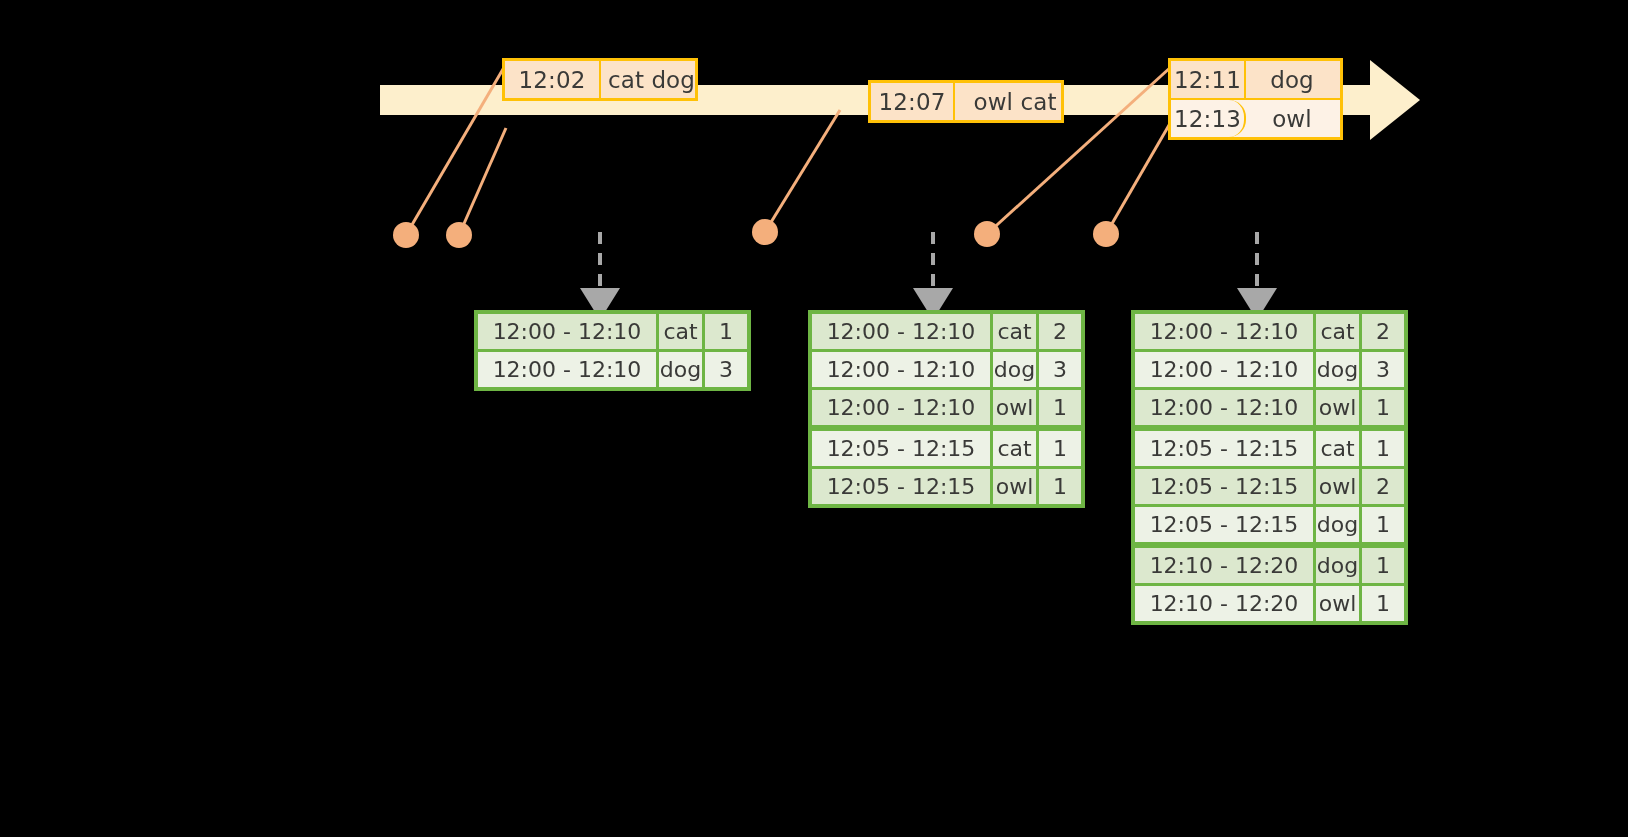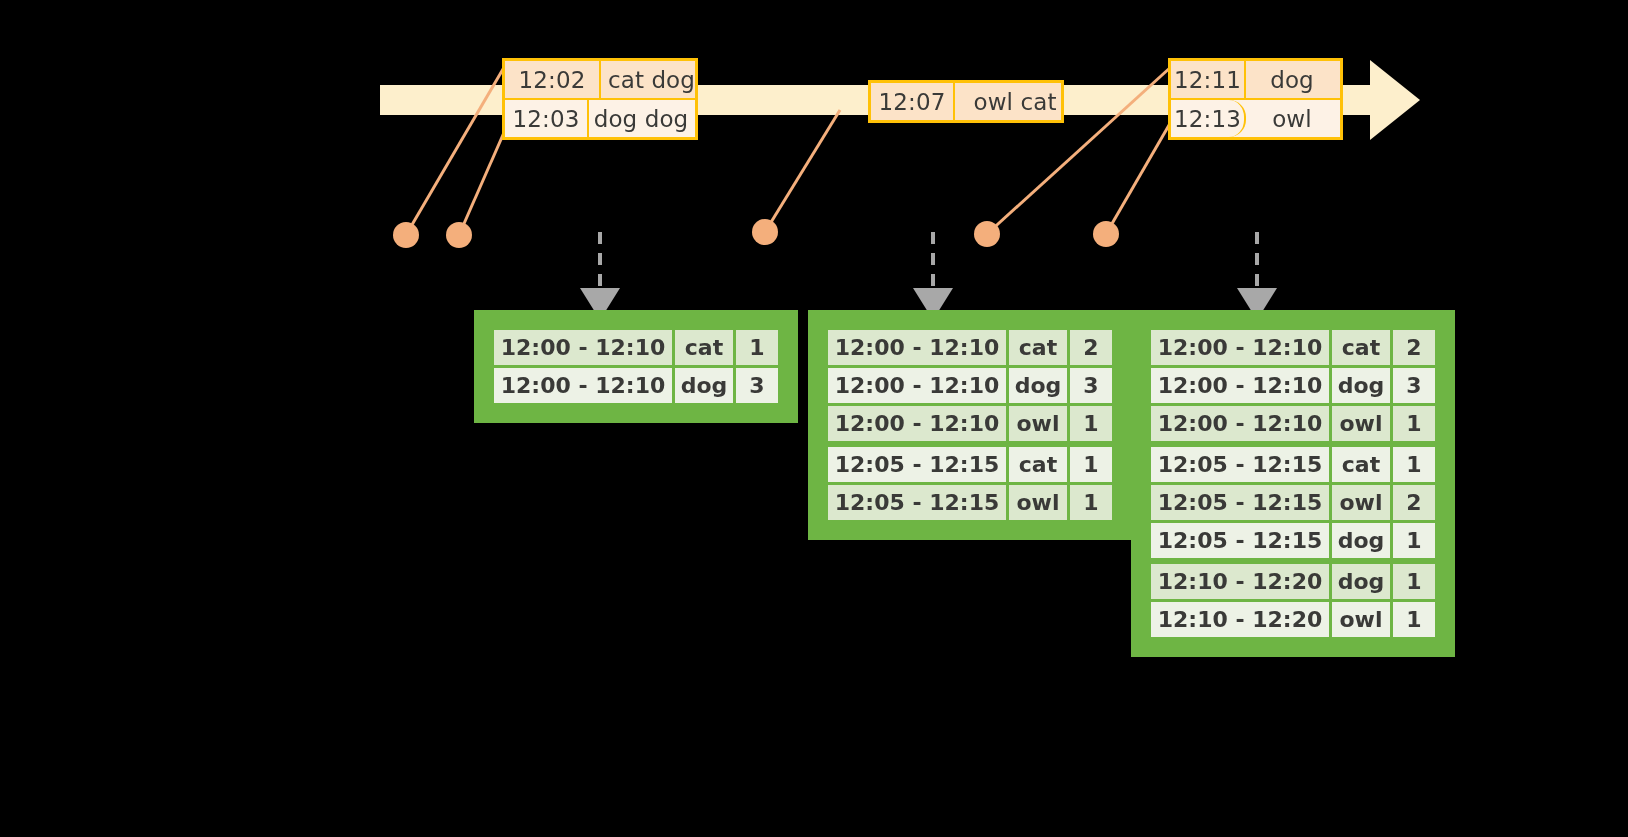--- a/index.html
+++ b/index.html
@@ -57,22 +57,21 @@
   
   .result-table {
     position: absolute;
     border: 4px solid #6EB544;
     box-sizing: border-box;
     background: #6EB544;
     z-index: 3;
     display: flex;
     flex-direction: column;
     gap: 3px;
-    padding: 16px;
-    font-weight: bold;
+    padding: 0;
   }
   .res-row {
     display: flex;
     gap: 3px;
     box-sizing: border-box;
   }
   .res-row.gap-top {
     margin-top: 3px;
   }
   .res-cell {
@@ -81,21 +80,21 @@
     align-items: center;
     justify-content: center;
     color: #3a3a38;
     font-size: 22px;
     white-space: nowrap;
     height: 35px;
   }
   .res-row.shade-a .res-cell { background: #DCE8CE; }
   .res-row.shade-b .res-cell { background: #EDF2E6; }
   .c-window { width: 178px; }
-  .c-word   { width: 58px; }
+  .c-word   { width: 43px; }
   .c-count  { width: 42px; }
 </style>
 </head>
 <body>
 
 <div id="stage">
 
   <svg id="wires" viewBox="0 0 1628 837" xmlns="http://www.w3.org/2000/svg">
     <defs>
       <marker id="dashhead" markerWidth="10" markerHeight="10" refX="4" refY="5" orient="auto">
@@ -125,24 +124,20 @@
         <line x1="1257" y1="232" x2="1257" y2="304" stroke="#A8A8A8" stroke-width="4" stroke-dasharray="12 9" marker-end="url(#dashhead)"></line>
       </g>
   </svg>
 
   <div id="event-layer">
       <div class="event-group" style="left: 502px; top: 58px; width: 196px;">
         <div class="event-row shade-a">
           <div class="ev-time" style="width: 108px; height: 37px;">12:02</div>
           <div class="ev-words" style="width: 104px; height: 37px; padding-left: 7px;">cat dog</div>
         </div>
-        <div class="event-row shade-b">
-          <div class="ev-time" style="width: 84px; height: 37px;">12:03</div>
-          <div class="ev-words" style="width: 104px; height: 37px;">dog dog</div>
-        </div>
       </div>
       <div class="event-group" style="left: 868px; top: 80px; width: 196px;">
         <div class="event-row shade-a">
           <div class="ev-time" style="width: 84px; height: 37px;">12:07</div>
           <div class="ev-words" style="width: 104px; height: 37px; padding-left: 16px;">owl cat</div>
         </div>
       </div>
       <div class="event-group" style="left: 1168px; top: 58px; width: 175px;">
         <div class="event-row shade-a">
           <div class="ev-time" style="width: 75px; height: 37px;">12:11</div>

